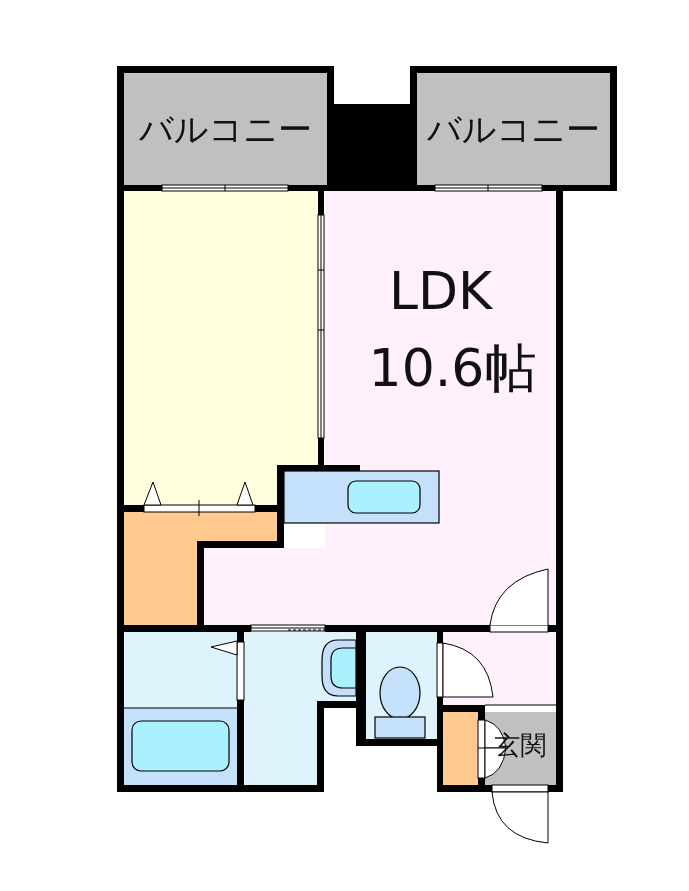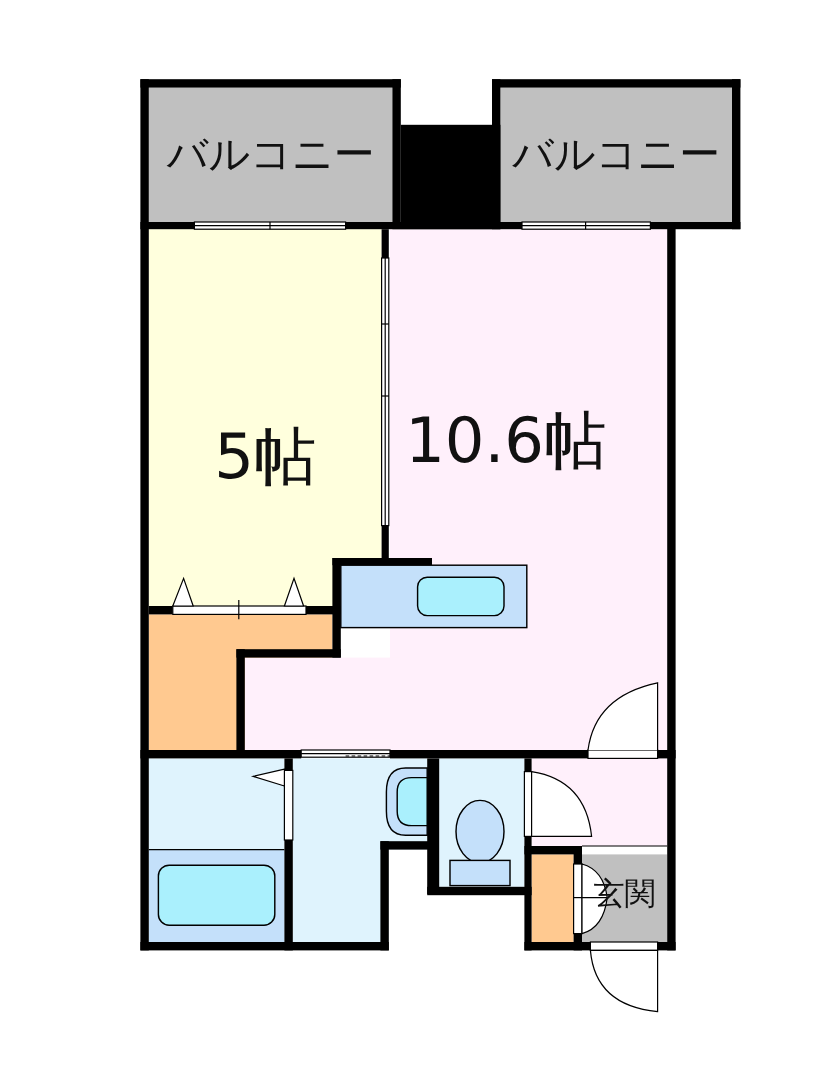--- a/index.html
+++ b/index.html
@@ -143,17 +143,17 @@
     <g stroke="#000" stroke-width="1" fill="#fff">
       <rect x="492" y="785" width="56" height="7"></rect>
       <path d="M492,792 Q496,838 548,843 L548,792 Z"></path>
     </g>
 
     <line x1="485" y1="705" x2="556" y2="705" stroke="#000" stroke-width="1"></line>
   </svg>
 
   <div class="label" style="left:124px;top:112px;width:203px;font-size:34px;">バルコニー</div>
   <div class="label" style="left:417px;top:112px;width:193px;font-size:34px;">バルコニー</div>
-  <div class="label" style="left:124px;top:355px;width:194px;font-size:52px;">5帖</div>
-  <div class="label" style="left:306px;top:342px;width:231px;font-size:52px;">10.6帖</div>
+  <div class="label" style="left:325px;top:265px;width:231px;font-size:52px;">LDK</div>
+  <div class="label" style="left:337px;top:342px;width:231px;font-size:52px;">10.6帖</div>
   <div class="label" style="left:485px;top:732px;width:71px;font-size:26px;">玄関</div>
 
 </div>
 
 </body></html>

